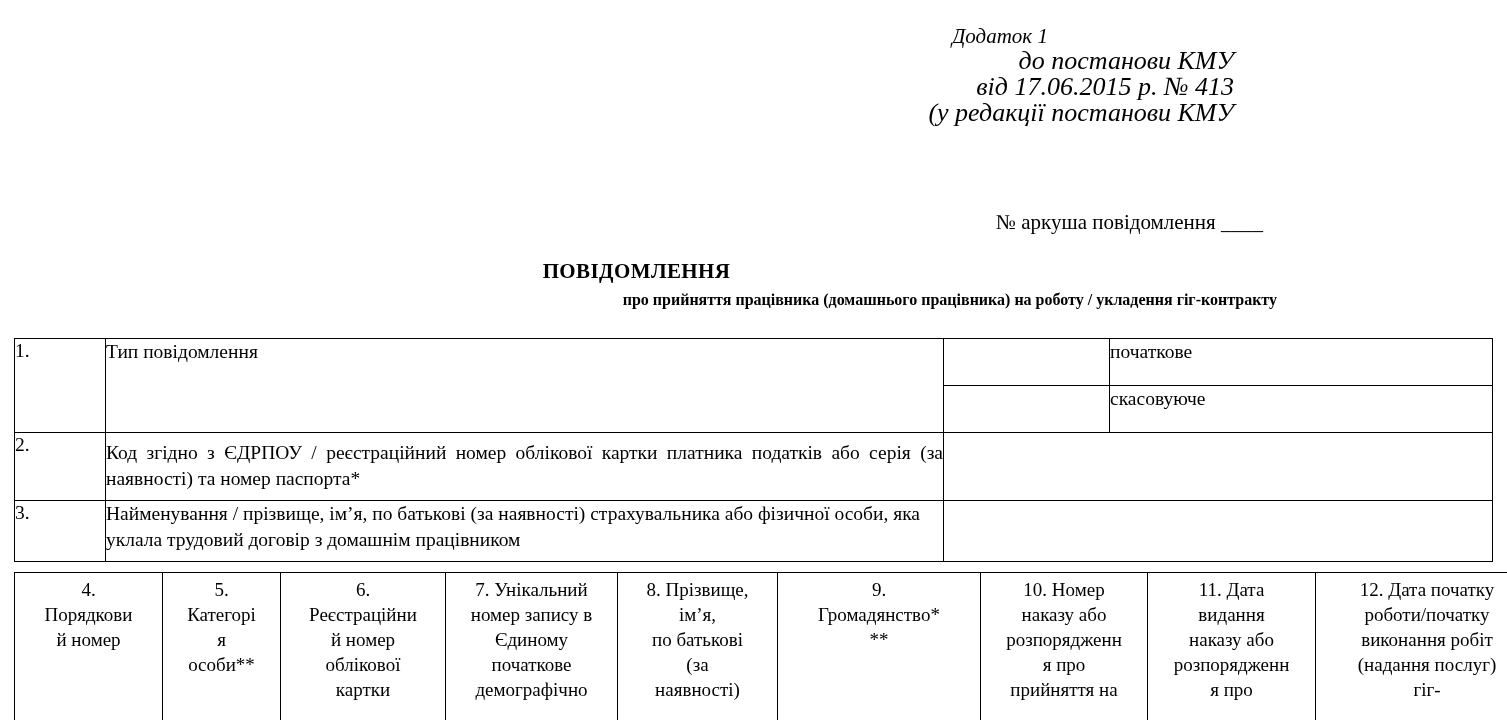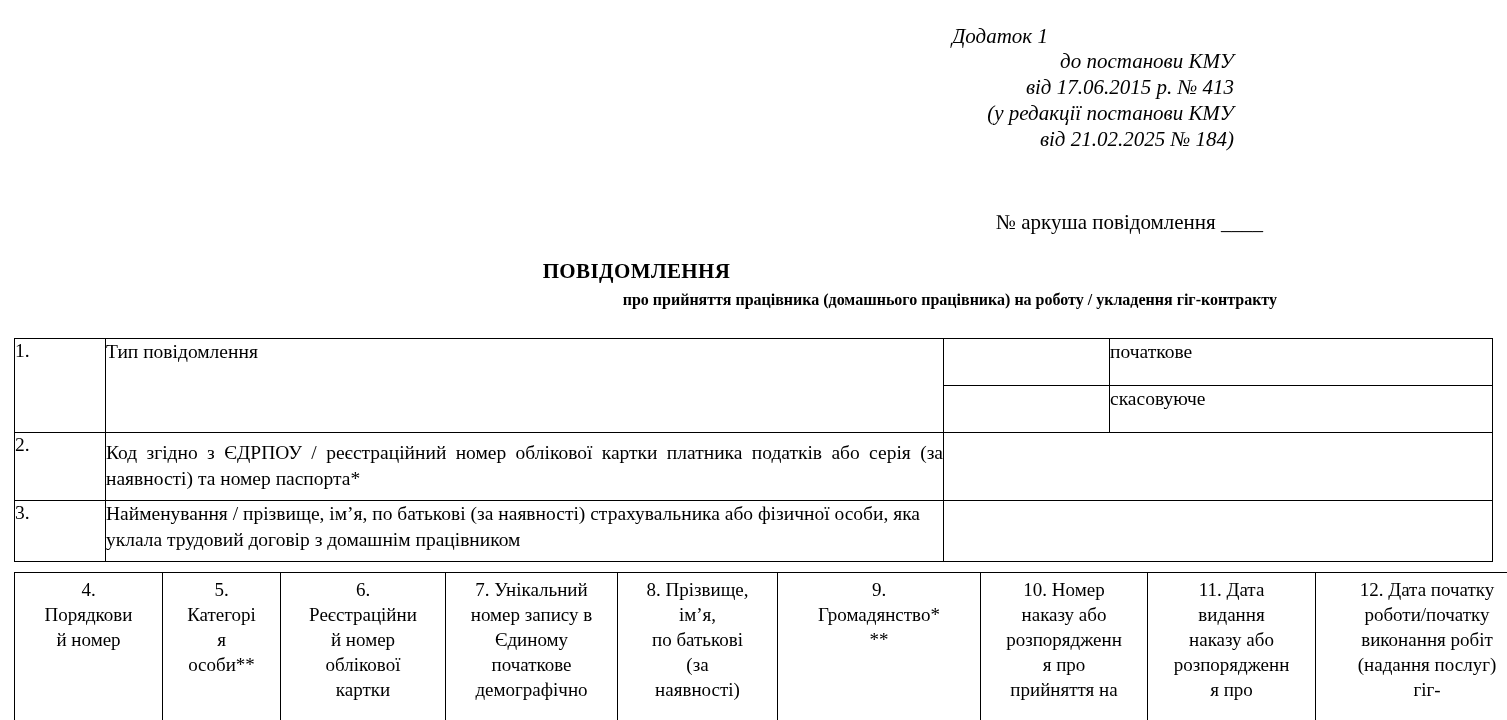--- a/index.html
+++ b/index.html
@@ -31,21 +31,21 @@
     font-size: 21px;
     line-height: 28px;
     white-space: nowrap;
   }
   .hdr-decree {
     position: absolute;
     right: 43px;
     top: 48px;
     text-align: right;
     font-style: italic;
-    font-size: 21px;
+    font-size: 26px;
     line-height: 26px;
     white-space: nowrap;
   }
   .hdr-decree div { white-space: nowrap; }
 
   .sheet-no {
     position: absolute;
     right: 14px;
     top: 209px;
     font-size: 21px;
@@ -156,21 +156,20 @@
 <body>
 
 <div class="page">
 
   <div class="hdr-appendix">Додаток 1</div>
 
   <div class="hdr-decree">
     <div>до постанови КМУ</div>
     <div>від 17.06.2015 р. № 413</div>
     <div>(у редакції постанови КМУ</div>
-    <div>від 21.02.2025 № 184)</div>
   </div>
 
   <div class="sheet-no">№ аркуша повідомлення ____</div>
 
   <div class="doc-title">ПОВІДОМЛЕННЯ</div>
   <div class="doc-subtitle">про прийняття працівника (домашнього працівника) на роботу / укладення гіг-контракту</div>
 
   <table class="form-table">
     <colgroup>
       <col style="width:91px">

